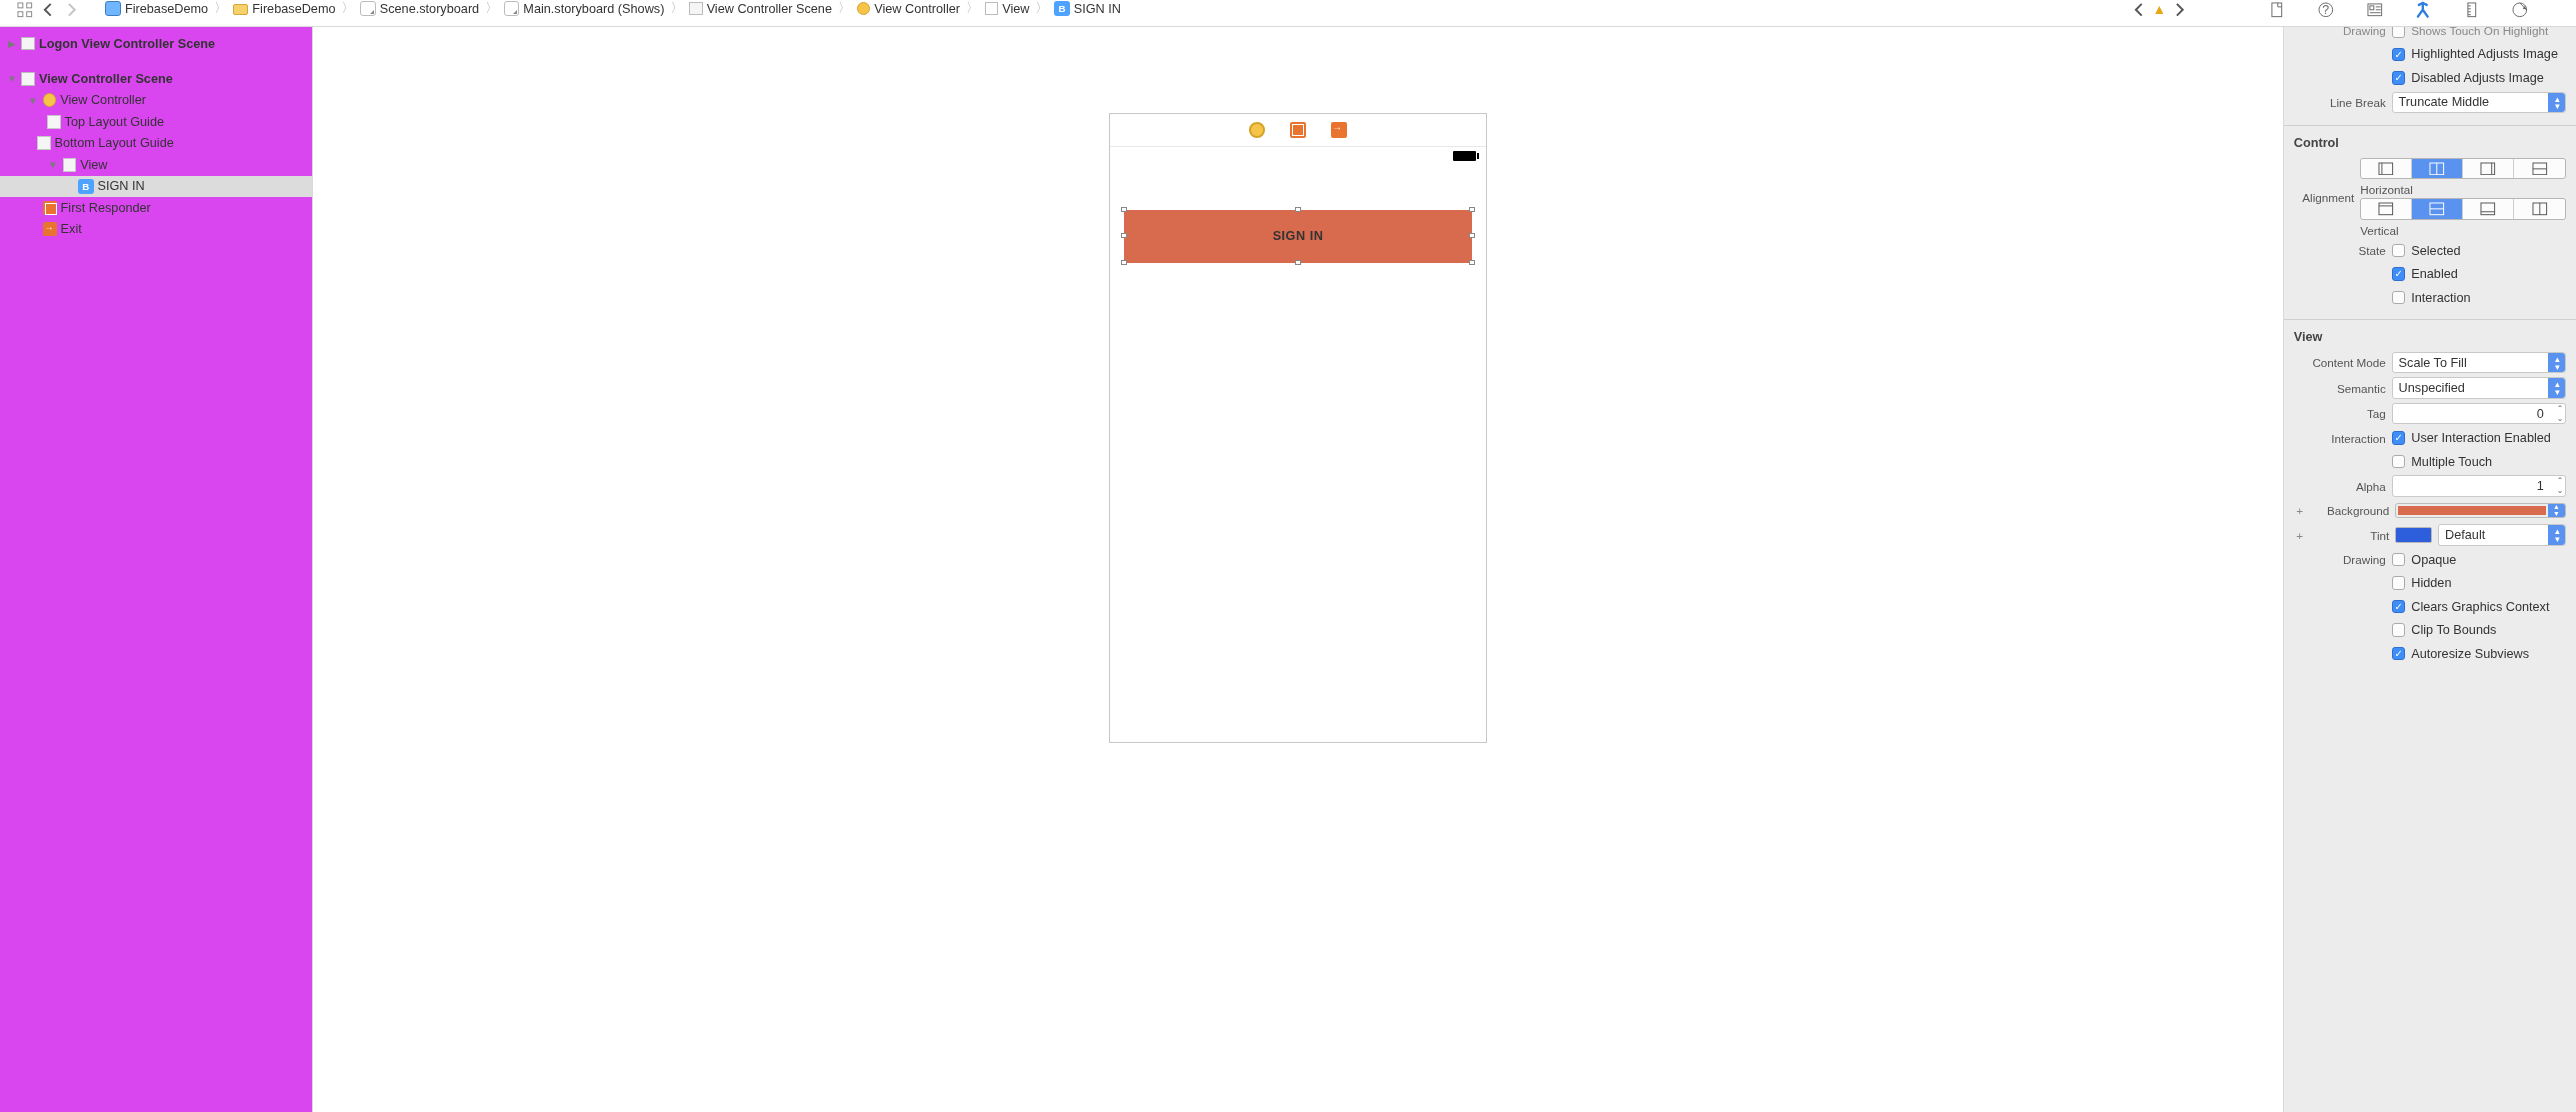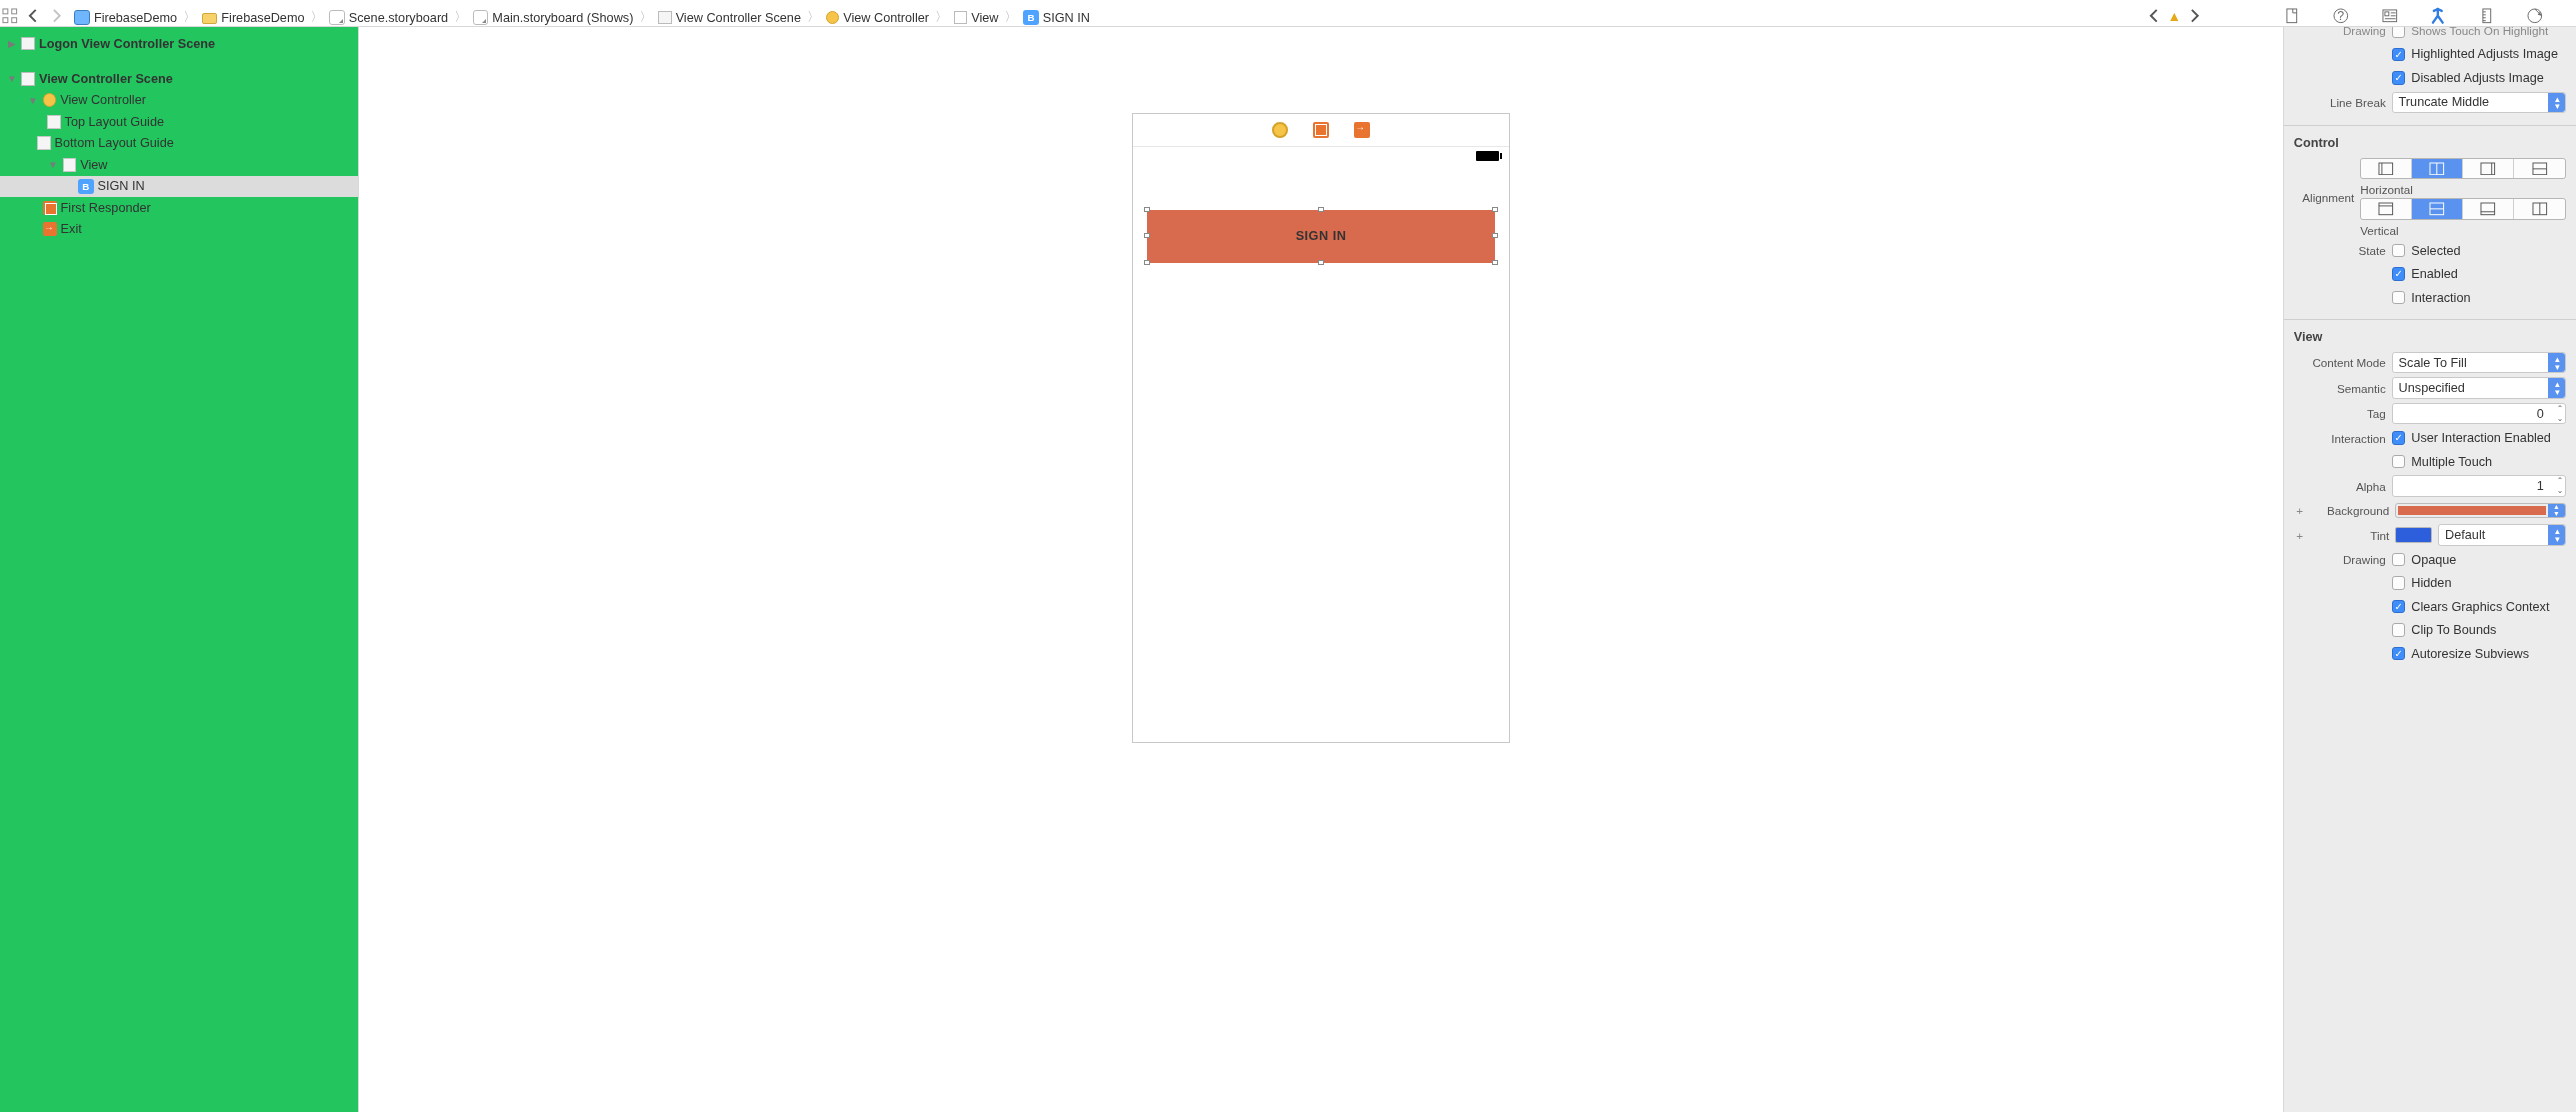--- a/index.html
+++ b/index.html
@@ -1,20 +1,20 @@
 <!DOCTYPE html>
 <html><head>
 <meta charset="utf-8">
 <style>
   * { box-sizing: border-box; margin: 0; padding: 0; font-family: -apple-system, "Helvetica Neue", Arial, sans-serif; font-size: 12.7px; color: #333; }
   html, body { width: 2576px; height: 1113px; overflow: hidden; background: #fff; }
   .app { display: flex; flex-direction: column; width: 100%; height: 100%; }
 
   
-  .jumpbar { display: flex; align-items: flex-end; height: 27px; border-bottom: 1px solid #d9d9d9; background: #fff; padding: 0 0; gap: 2px; }
+  .jumpbar { display: flex; align-items: flex-start; height: 27px; border-bottom: 1px solid #d9d9d9; background: #fff; padding: 0 15px; gap: 18px; }
   .jb-left, .jb-right { display: flex; align-items: center; gap: 3.9px; }
   .jb-crumbs { display: flex; align-items: center; gap: 2px; flex: 1; overflow: hidden; padding-left: 3.9px; }
   .crumb { display: flex; align-items: center; gap: 3.9px; white-space: nowrap; color: #444; padding: 0 2px; }
   .chev { color: #b0b0b0; padding: 0 2px; }
   .nav-arrow { width: 19.6px; height: 19.6px; display: inline-flex; align-items: center; justify-content: center; color: #555; }
   .nav-arrow.disabled { color: #c4c4c4; }
   .grid-icon { width: 19.6px; height: 19.6px; display: inline-flex; align-items: center; justify-content: center; color: #888; }
 
   
   .icon-box { width: 15.6px; height: 15.6px; border-radius: 2.9px; display: inline-flex; align-items: center; justify-content: center; font-size: 9.8px; font-weight: 600; }
@@ -33,21 +33,21 @@
   .icon-exit::after { content: "→"; position: absolute; left: 1px; top: -1px; color: #fff; font-size: 9.8px; }
   .icon-warning { color: #e6a817; font-size: 13.7px; }
 
   
   .insp-toolbar { display: flex; gap: 29px; padding: 0 31px; }
   .insp-tool { width: 19.6px; height: 19.6px; display: inline-flex; align-items: center; justify-content: center; color: #6a6a6a; }
   .insp-tool.active { color: #2f7de1; }
 
   
   .body { display: flex; flex: 1; min-height: 0; }
-  .outline { width: 359px; background: #22c55e; border-right: 1px solid #d9d9d9; padding-top: 5.9px; }
+  .outline { width: 313px; background: #d946ef; border-right: 1px solid #d9d9d9; padding-top: 5.9px; }
   .canvas { flex: 1; background: #fff; position: relative; overflow: hidden; }
   .inspector { width: 293px; border-left: 1px solid #d9d9d9; background: #ececec; display: flex; flex-direction: column; overflow: hidden; }
 
   
   .tree-row { display: flex; align-items: center; height: 21.5px; padding-left: 0; gap: 3.9px; }
   .tree-row.selected { background: #dcdcdc; }
   .disclosure { width: 11.7px; display: inline-flex; justify-content: center; color: #7a7a7a; font-size: 9.8px; }
   .disclosure.open::before { content: "▼"; }
   .disclosure.closed::before { content: "▶"; }
   .tree-label { color: #333; }

